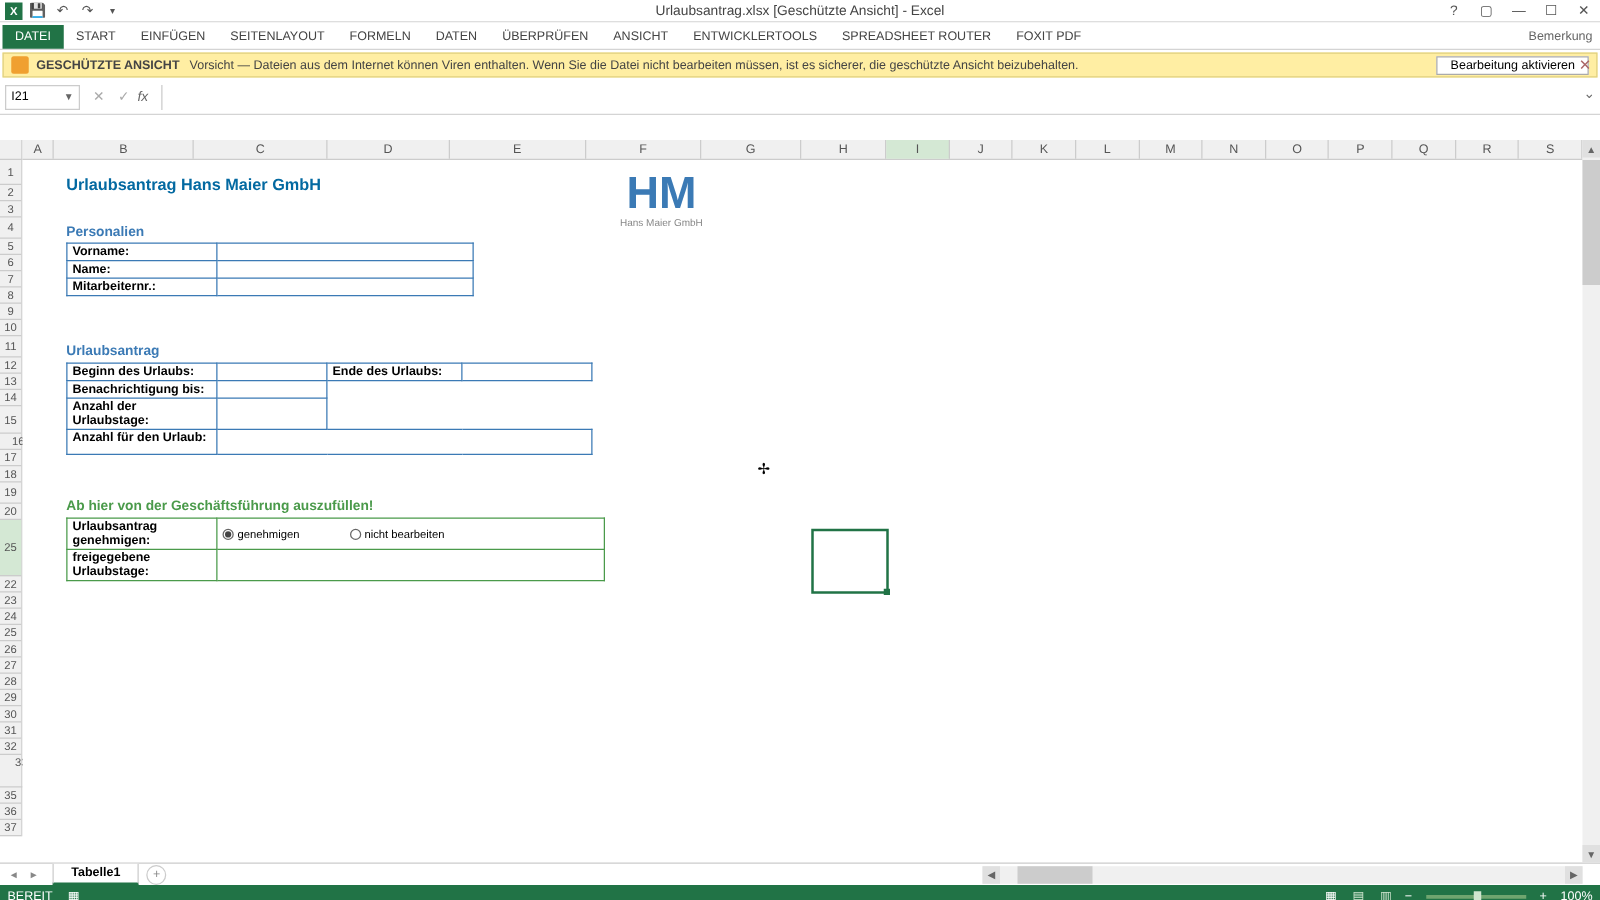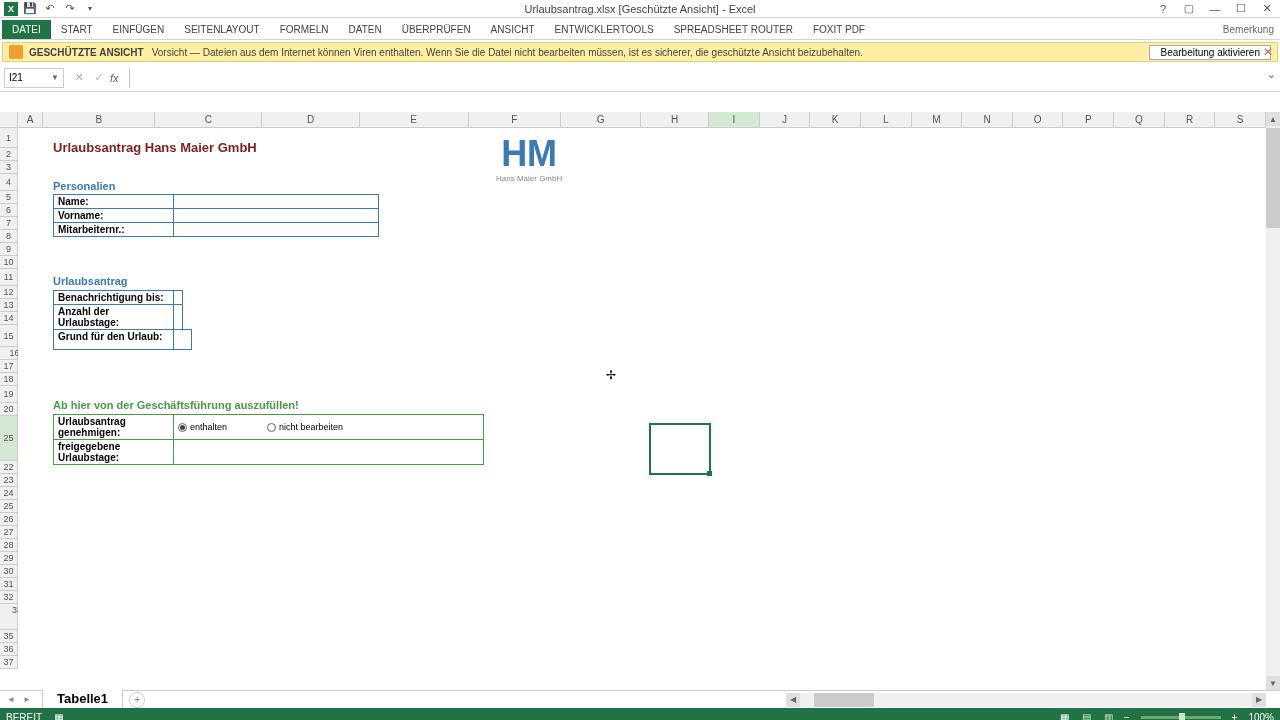--- a/index.html
+++ b/index.html
@@ -44,21 +44,21 @@
   .col-header { border-right: 1px solid #ccc; display: flex; align-items: center; justify-content: center; font-size: 10px; color: #555; cursor: pointer; }
   .col-header.selected { background: #d4e8d4; }
   .row-headers { width: 18px; position: absolute; left: 0; top: 36px; background: #f0f0f0; border-right: 1px solid #ccc; }
   .row-header { height: 13px; border-bottom: 1px solid #ccc; display: flex; align-items: center; justify-content: center; font-size: 9px; color: #555; cursor: pointer; }
   .row-header.selected { background: #d4e8d4; }
   .select-all { width: 18px; height: 16px; position: absolute; left: 0; top: 20px; background: #f0f0f0; border-right: 1px solid #ccc; border-bottom: 1px solid #ccc; cursor: pointer; }
   
   .grid-content { position: absolute; left: 18px; top: 36px; right: 14px; bottom: 0; background: #fff; }
   
   
-  .doc-title { position: absolute; left: 35px; top: 12px; font-size: 13px; font-weight: bold; color: #7f1d1d; }
+  .doc-title { position: absolute; left: 35px; top: 12px; font-size: 13px; font-weight: bold; color: #0369a1; }
   .logo-hm { position: absolute; left: 478px; top: 8px; text-align: center; }
   .logo-hm-text { font-size: 36px; font-weight: bold; color: #3b7ab5; line-height: 1; }
   .logo-hm-sub { font-size: 8px; color: #888; margin-top: 2px; }
   
   .section-title { position: absolute; font-size: 11px; font-weight: bold; color: #3b7ab5; }
   .section-title.green { color: #4a9a4a; }
   
   .tbl { position: absolute; border-collapse: collapse; }
   .tbl td { border: 1px solid #3b7ab5; padding: 1px 4px; font-size: 10px; height: 12px; }
   .tbl td.label { font-weight: bold; width: 120px; }
@@ -77,21 +77,21 @@
   
   
   .vscroll { position: absolute; right: 0; top: 20px; bottom: 0; width: 14px; background: #f0f0f0; }
   .vscroll-thumb { position: absolute; top: 16px; width: 14px; height: 100px; background: #ccc; }
   .vscroll-btn { width: 14px; height: 14px; background: #e0e0e0; display: flex; align-items: center; justify-content: center; font-size: 8px; color: #666; cursor: pointer; }
   
   
   .sheet-tabs-row { height: 18px; background: #fff; border-top: 1px solid #ccc; display: flex; align-items: center; position: relative; }
   .sheet-nav { display: flex; padding: 0 4px; gap: 2px; }
   .sheet-nav-btn { width: 14px; height: 14px; display: flex; align-items: center; justify-content: center; font-size: 8px; color: #888; cursor: pointer; }
-  .sheet-tab { padding: 2px 14px; font-size: 13px; border: 1px solid #ccc; border-top: none; background: #fff; cursor: pointer; margin-left: 4px; }
+  .sheet-tab { padding: 2px 14px; font-size: 10px; border: 1px solid #ccc; border-top: none; background: #fff; cursor: pointer; margin-left: 4px; }
   .sheet-tab.active { border-bottom: 2px solid #217346; font-weight: bold; }
   .add-sheet { width: 16px; height: 16px; border: 1px solid #ccc; border-radius: 50%; display: flex; align-items: center; justify-content: center; font-size: 10px; color: #888; margin-left: 6px; cursor: pointer; }
   .hscroll { position: absolute; right: 14px; width: 480px; height: 14px; background: #f0f0f0; display: flex; }
   .hscroll-thumb { width: 60px; height: 14px; background: #ccc; margin-left: 14px; }
   
   
   .status-bar { height: 18px; background: #217346; color: #fff; display: flex; align-items: center; padding: 0 6px; font-size: 10px; position: relative; }
   .status-right { position: absolute; right: 6px; display: flex; align-items: center; gap: 2px; }
   .view-btn { width: 20px; height: 14px; display: flex; align-items: center; justify-content: center; cursor: pointer; color: #cfe5cf; }
   .view-btn.active { color: #fff; }
@@ -227,64 +227,70 @@
     <div class="doc-title">Urlaubsantrag Hans Maier GmbH</div>
     <div class="logo-hm">
       <div class="logo-hm-text">HM</div>
       <div class="logo-hm-sub">Hans Maier GmbH</div>
     </div>
 
     <div class="section-title" style="left:35px; top:52px;">Personalien</div>
     <table class="tbl" style="left:35px; top:66px;">
       <tbody>
           <tr>
-            <td class="label">Name:</td>
+            <td class="label">Vorname:</td>
             <td class="value"></td>
           </tr>
       <tr>
-            <td class="label">Vorname:</td>
+            <td class="label">Name:</td>
             <td class="value"></td>
           </tr>
       <tr>
             <td class="label">Mitarbeiternr.:</td>
             <td class="value"></td>
           </tr>
     </tbody>
       </table>
 
     <div class="section-title" style="left:35px; top:147px;">Urlaubsantrag</div>
     <table class="tbl" style="left:35px; top:162px;">
       <tbody>
+          <tr>
+        <td class="label">Beginn des Urlaubs:</td>
+        <td style="width:88px;"></td>
+        <td class="label" style="width:108px;">Ende des Urlaubs:</td>
+        <td style="width:104px;"></td>
+      </tr>
       <tr>
         <td class="label">Benachrichtigung bis:</td>
         <td></td>
         <td colspan="2" style="border-top:none;border-right:none;border-bottom:none;"></td>
       </tr>
       <tr>
         <td class="label">Anzahl der Urlaubstage:</td>
         <td></td>
         <td colspan="2" style="border-top:none;border-right:none;border-bottom:none;"></td>
       </tr>
       <tr>
-        <td class="label" style="height:20px; vertical-align:top;">Grund für den Urlaub:</td>
+        <td class="label" style="height:20px; vertical-align:top;">Anzahl für den Urlaub:</td>
         <td colspan="3" style="height:20px;"></td>
       </tr>
     </tbody>
       </table>
 
     <div class="section-title green" style="left:35px; top:271px;">Ab hier von der Geschäftsführung auszufüllen!</div>
     <table class="tbl green" style="left:35px; top:286px;">
       <tbody>
           <tr>
         <td class="label">Urlaubsantrag genehmigen:</td>
         <td style="width:310px;">
           <div class="radio-row">
             <div class="radio-item">
               <span class="radio-circ checked"></span>
-              <span>enthalten</span>
+              <span>genehmigen</span>
             </div>
             <div class="radio-item">
               <span class="radio-circ"></span>
               <span>nicht bearbeiten</span>
             </div>
           </div>
         </td>
       </tr>
       <tr>
         <td class="label">freigegebene Urlaubstage:</td>

